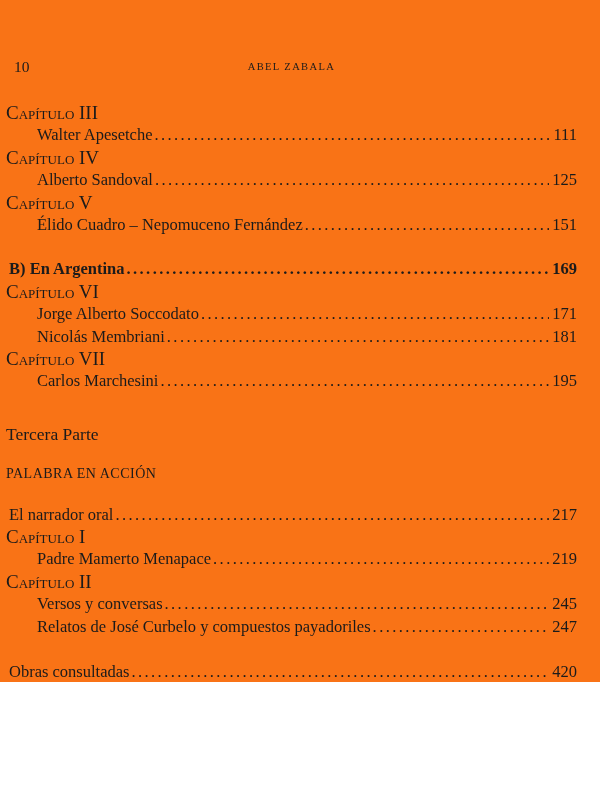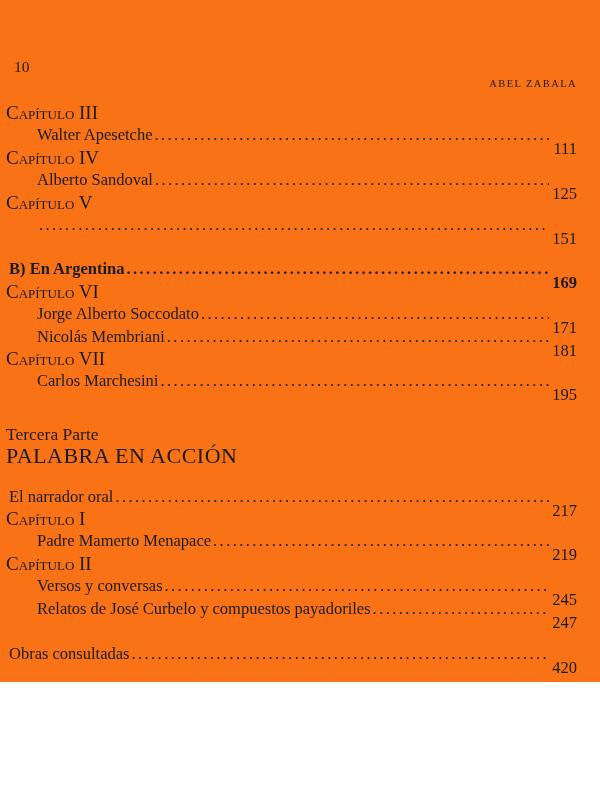--- a/index.html
+++ b/index.html
@@ -27,32 +27,32 @@
     position: absolute;
     left: 8px;
     top: 0;
     font-size: 15.5px;
     line-height: 18px;
   }
   .header-title {
     position: absolute;
     left: 0;
     right: 0;
-    top: 20px;
-    text-align: right;
+    top: 3px;
+    text-align: center;
     font-size: 10.5px;
     letter-spacing: 1.4px;
     line-height: 12px;
   }
   .toc {
     margin-top: 26px;
   }
   .row {
     display: flex;
-    align-items: center;
+    align-items: flex-end;
     height: 22.4px;
     font-size: 16.5px;
     line-height: 22.4px;
     white-space: nowrap;
   }
   .row .label {
     flex: 0 0 auto;
   }
   .chapter-row {
     font-variant: small-caps;
@@ -86,23 +86,24 @@
   }
   .part-heading {
     text-align: left;
     font-weight: normal;
   }
   .part-heading .line1 {
     font-size: 17.5px;
     line-height: 22px;
   }
   .part-heading .line2 {
-    font-size: 22px;
+    font-size: 14px;
     line-height: 22px;
     letter-spacing: 0.5px;
+    margin-top: 18px;
   }
   .spacer {
     width: 100%;
   }
 </style>
 </head>
 <body>
 
 <div class="page">
 
@@ -125,20 +126,21 @@
       </div>
       <div class="row indent">
         <span class="label">Alberto Sandoval</span>
         <span class="dots"></span>
         <span class="pagenum">125</span>
       </div>
       <div class="row chapter-row">
         <span class="label">Capítulo V</span>
       </div>
       <div class="row indent">
+        <span class="label">Élido Cuadro – Nepomuceno Fernández</span>
         <span class="dots"></span>
         <span class="pagenum">151</span>
       </div>
       <div class="spacer" style="height: 22px;"></div>
       <div class="row flush bold">
         <span class="label">B) En Argentina</span>
         <span class="dots"></span>
         <span class="pagenum">169</span>
       </div>
       <div class="row chapter-row">

